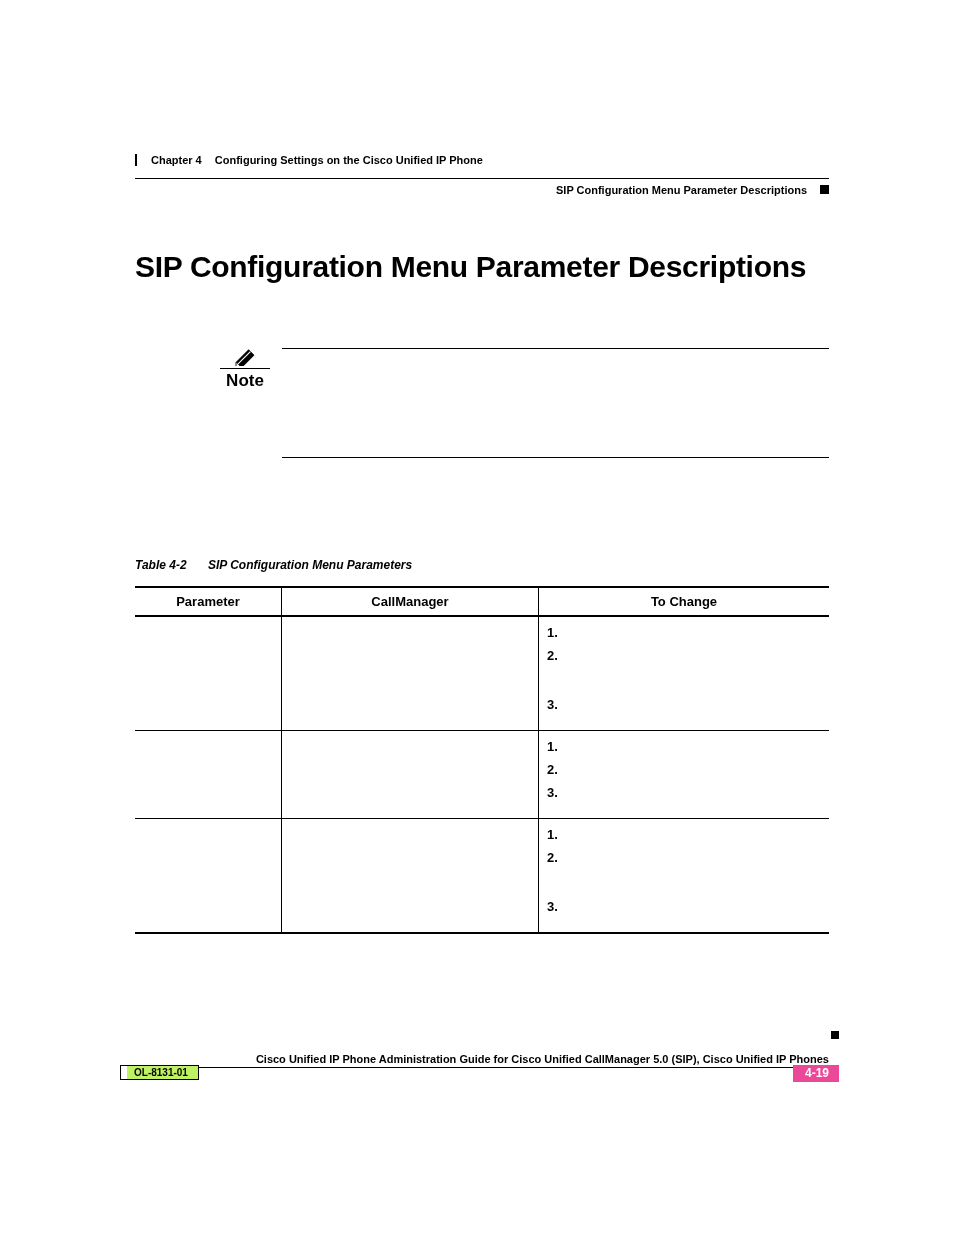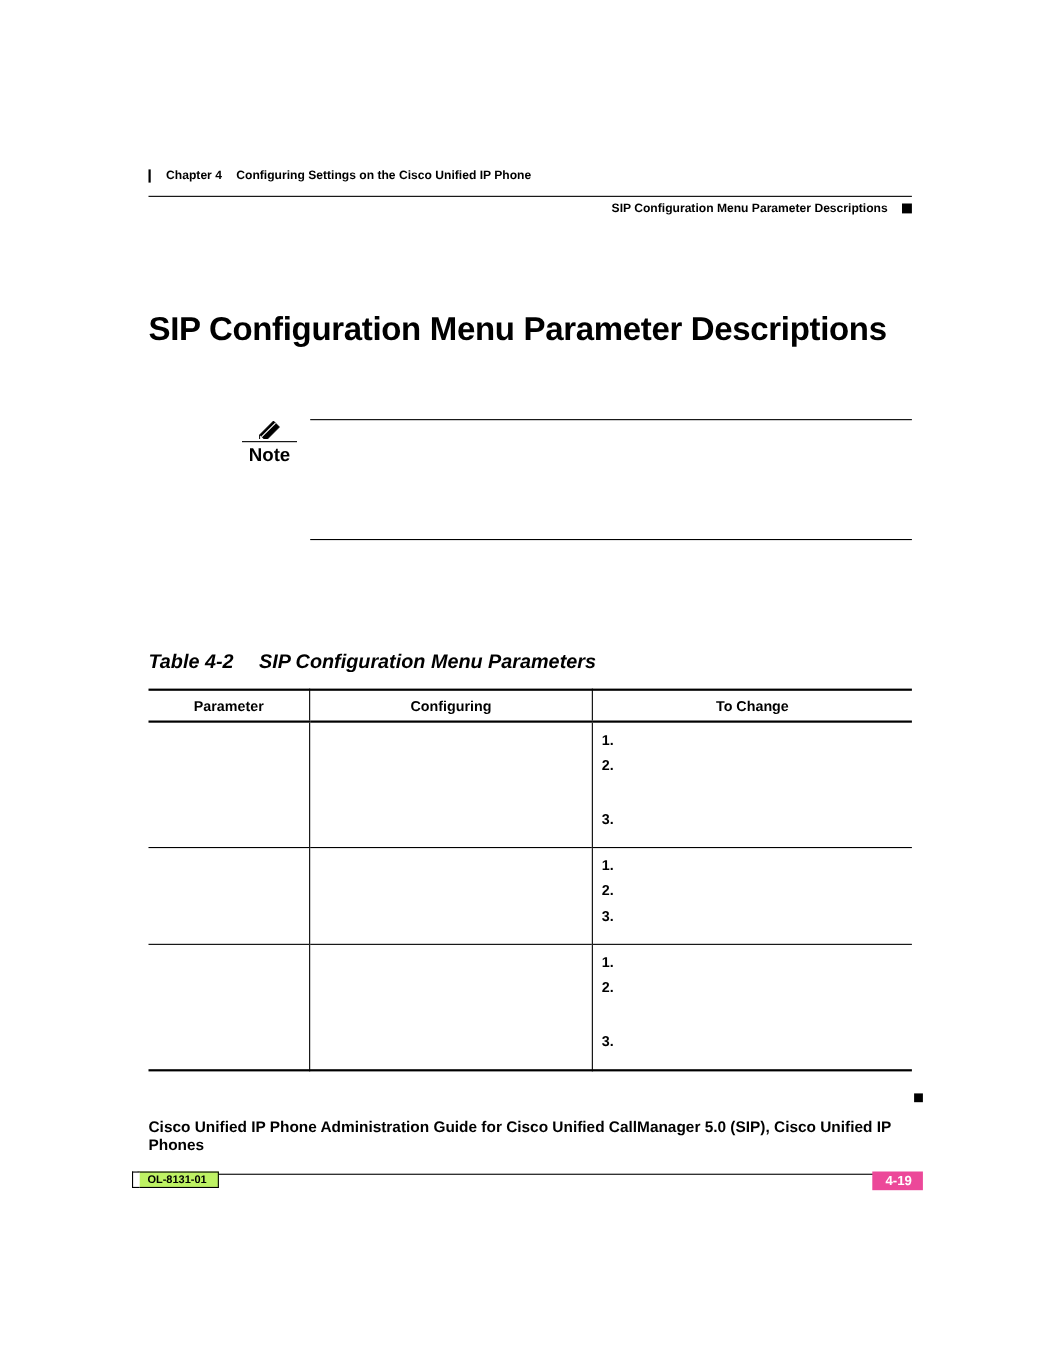--- a/index.html
+++ b/index.html
@@ -11,21 +11,21 @@
   .page {
     width: 954px;
     height: 1235px;
     position: relative;
     box-sizing: border-box;
     padding: 160px 125px 0 135px;
   }
   .running-head {
     position: relative;
     height: 40px;
-    margin-bottom: 83px;
+    margin-bottom: 50px;
   }
   .rh-rule {
     position: absolute;
     left: 0; right: 0;
     top: 18px;
     border-top: 1px solid #000;
   }
   .rh-left {
     position: absolute;
     left: 0; top: -6px;
@@ -89,21 +89,21 @@
   }
   .note-body {
     flex: 1;
     border-top: 1px solid #000;
     border-bottom: 1px solid #000;
     min-height: 102px;
     padding-top: 6px;
   }
   .table-caption {
     font-family: Arial, Helvetica, sans-serif;
-    font-size: 18px;
+    font-size: 12px;
     font-weight: bold;
     font-style: italic;
     margin-bottom: 14px;
   }
   .table-caption .tnum { margin-right: 18px; }
   table.params {
     border-collapse: collapse;
     width: 100%;
     border-top: 2px solid #000;
     border-bottom: 2px solid #000;
@@ -141,23 +141,23 @@
   .col-desc { width: 240px; }
   .footer {
     position: absolute;
     left: 135px;
     right: 125px;
     bottom: 150px;
   }
   .footer-title {
     font-family: Arial, Helvetica, sans-serif;
     font-weight: bold;
-    font-size: 14px;
-    text-align: left;
-    margin-bottom: 19px;
+    font-size: 11px;
+    text-align: right;
+    margin-bottom: 2px;
   }
   .footer-bar {
     position: relative;
     height: 18px;
   }
   .footer-rule {
     border-top: 1px solid #000;
     position: absolute;
     left: 0; right: 0; top: 0;
   }
@@ -233,21 +233,21 @@
 
   <div class="table-caption">
     <span class="tnum">Table 4-2</span>
     <span>SIP Configuration Menu Parameters</span>
   </div>
 
   <table class="params">
     <thead>
       <tr>
         <th class="col-param">Parameter</th>
-        <th class="col-desc">Configuring</th>
+        <th class="col-desc">CallManager</th>
         <th>To Change</th>
       </tr>
     </thead>
     <tbody>
       <tr>
         <td></td>
         <td></td>
         <td>
           <div class="steps">
             <div class="step">1.</div>

